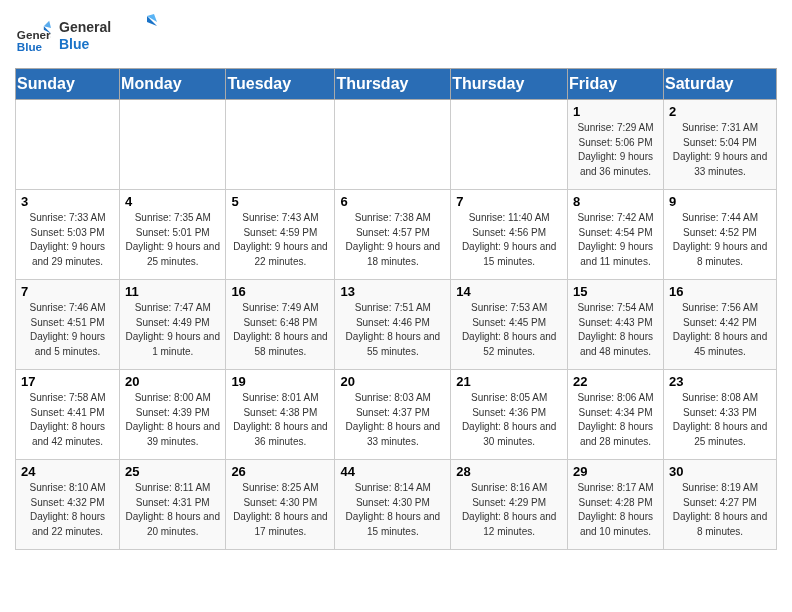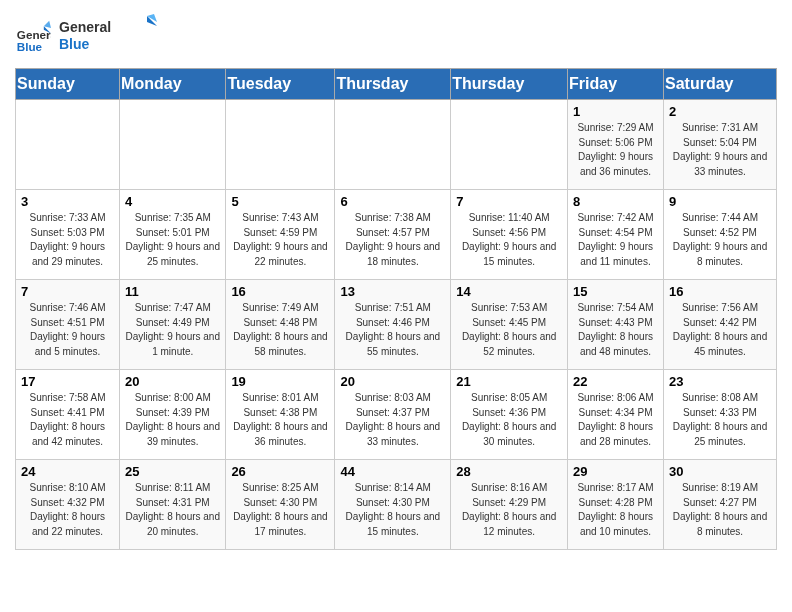--- a/index.html
+++ b/index.html
@@ -194,21 +194,21 @@
         </td>
         <td>
           <span class="day-number">11</span>
           <div class="day-info">Sunrise: 7:47 AM
 Sunset: 4:49 PM
 Daylight: 9 hours and 1 minute.</div>
         </td>
         <td>
           <span class="day-number">16</span>
           <div class="day-info">Sunrise: 7:49 AM
-Sunset: 4:48 PM
+Sunset: 6:48 PM
 Daylight: 8 hours and 58 minutes.</div>
         </td>
         <td>
           <span class="day-number">13</span>
           <div class="day-info">Sunrise: 7:51 AM
 Sunset: 4:46 PM
 Daylight: 8 hours and 55 minutes.</div>
         </td>
         <td>
           <span class="day-number">14</span>

